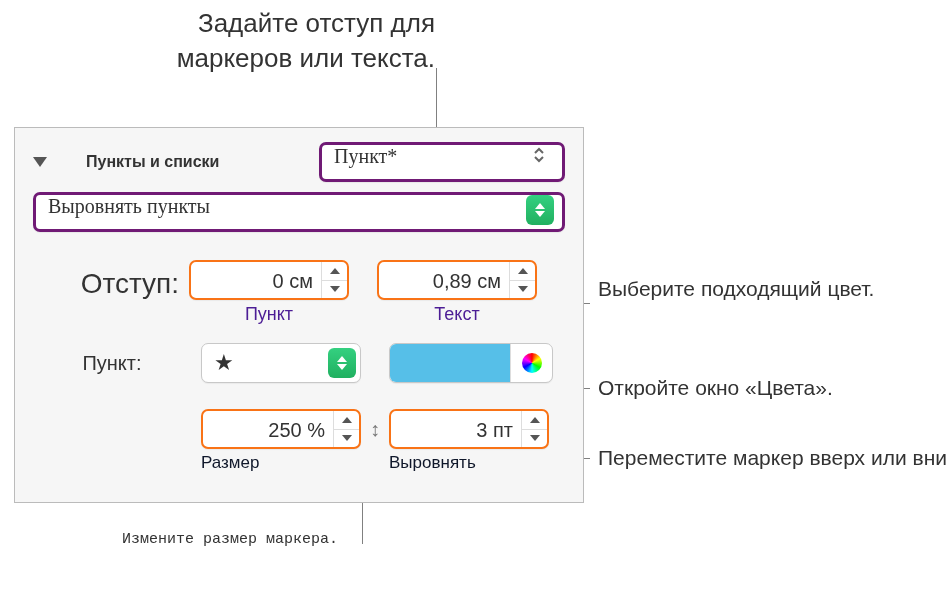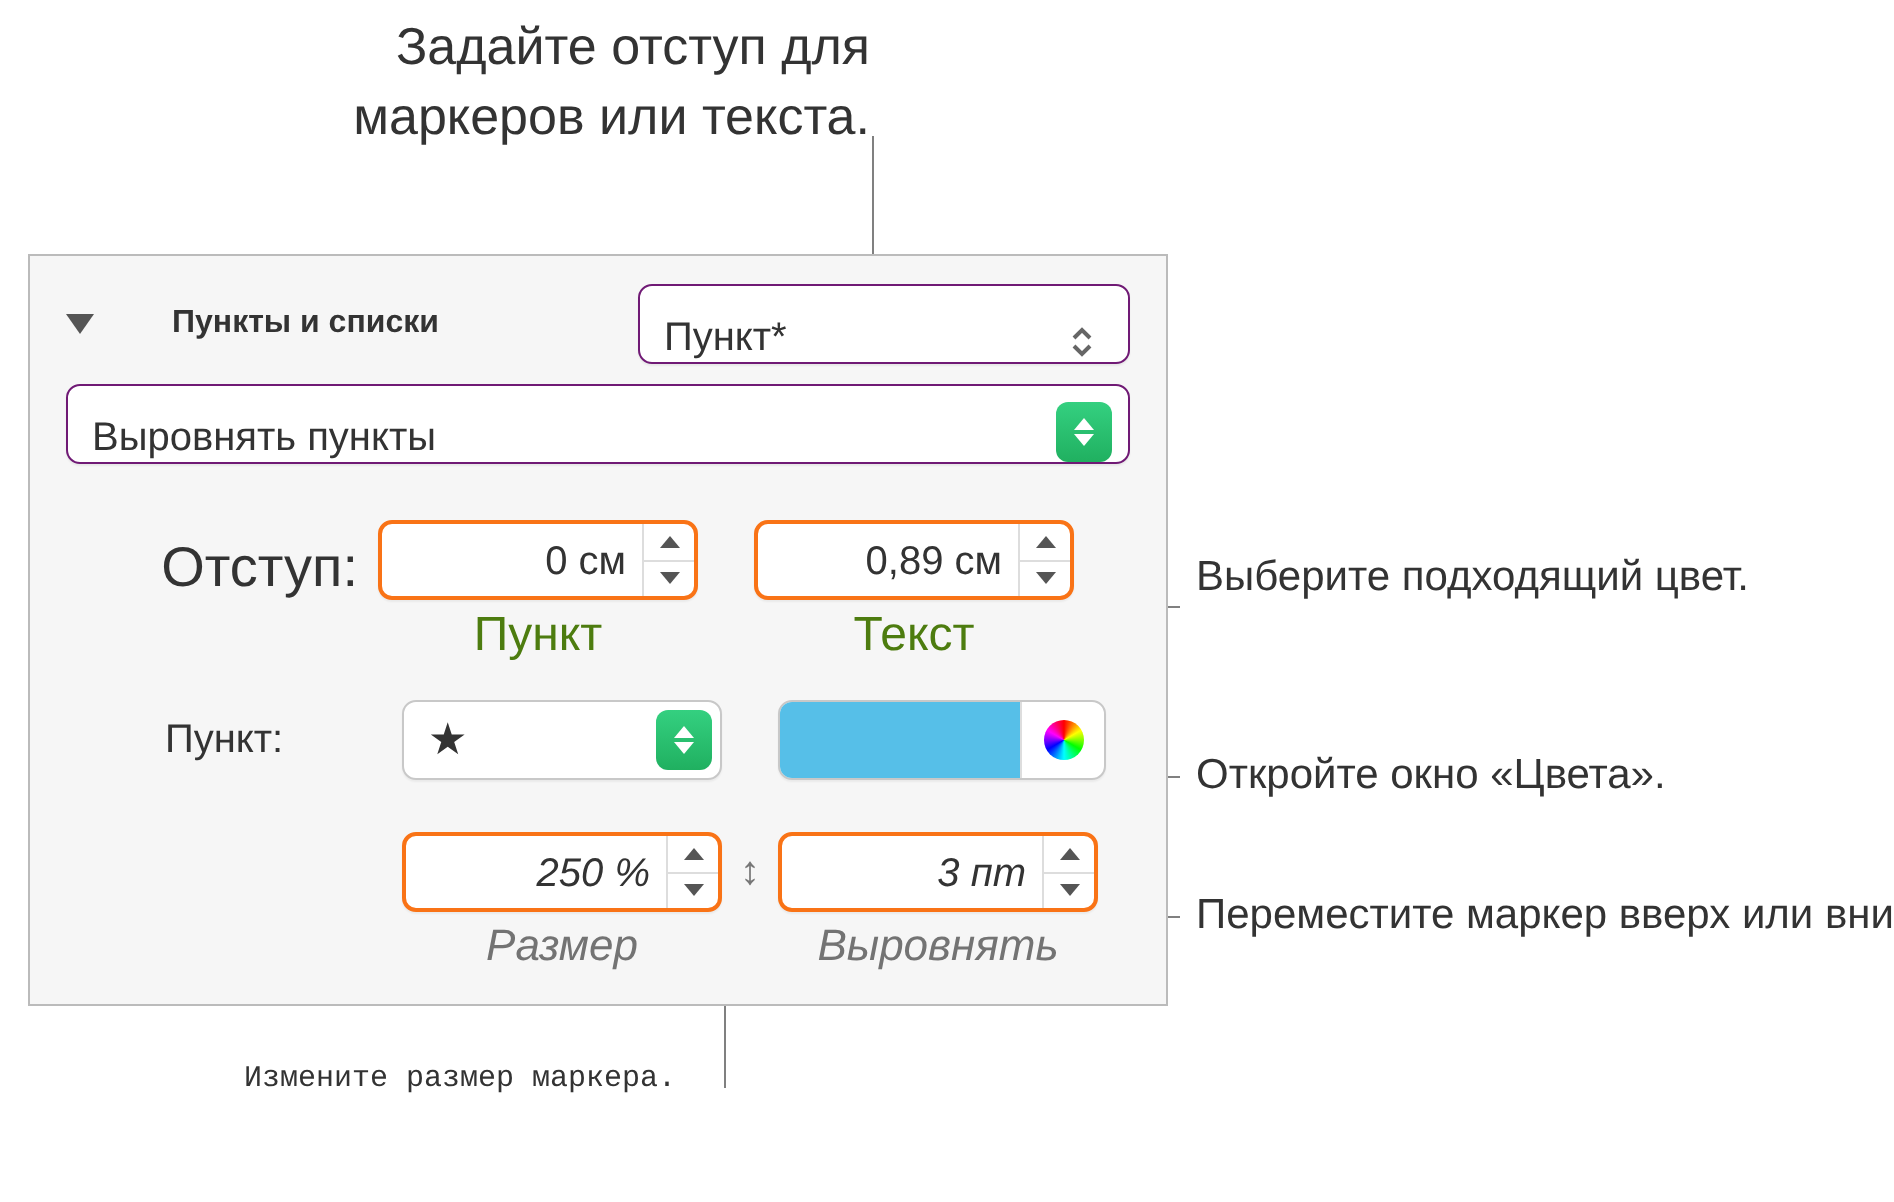--- a/index.html
+++ b/index.html
@@ -58,27 +58,28 @@
   }
   .section-label {
     font-weight: 600;
     font-size: 16px;
     margin-right: 16px;
     flex: 1;
     margin-left: 33px;
   }
   .select {
     display: flex;
-    align-items: flex-end;
-    background: #fff;
-    border: 1px solid #701a75;
+    align-items: flex-start;
+    background: #fff;
+    border: 3px solid #701a75;
     border-radius: 7px;
     height: 40px;
     padding: 0 8px 0 12px;
     box-shadow: 0 1px 1px rgba(0,0,0,0.06);
+    font-family: Liberation Serif, serif;
   }
   .select-text { flex: 1; font-size: 20px; }
   .chev-gray {
     width: 22px; text-align: center;
   }
   .chev-gray svg { display: block; }
   .select.big { width: 246px; }
   .select.full { width: 100%; margin-top: 8px; }
   .green-btn {
     width: 28px; height: 30px;
@@ -142,22 +143,22 @@
   .indent-row .lbl {
     width: 168px;
     text-align: right;
     padding-right: 10px;
     font-size: 28px;
     padding-top: 8px;
   }
   .indent-row .grp { margin-right: 28px; }
   .indent-row .grp .sub {
     text-align: center;
-    font-size: 24px;
-    color: #4d7c0f;
+    font-size: 18px;
+    color: #4c1d95;
     margin-top: 4px;
   }
   .grp .stepper-field { width: 160px; }
 
   .bullet-row {
     display: flex;
     align-items: center;
     margin-top: 18px;
   }
   .bullet-row .lbl {
@@ -203,28 +204,27 @@
   .color-wheel {
     width: 20px; height: 20px;
     border-radius: 50%;
     background: conic-gradient(red, yellow, lime, cyan, blue, magenta, red);
   }
   .size-row {
     display: flex;
     align-items: flex-start;
     margin-top: 26px;
     margin-left: 168px;
-    font-style: italic;
   }
   .size-row .grp { }
   .size-row .stepper-field { width: 160px; }
   .size-row .sub {
-    text-align: center;
-    font-size: 22px;
-    color: #737373;
+    text-align: left;
+    font-size: 17px;
+    color: #0f172a;
     margin-top: 4px;
   }
   .vsep {
     width: 28px;
     display: flex;
     align-items: center;
     justify-content: center;
     height: 40px;
     color: #777;
     font-size: 20px;

